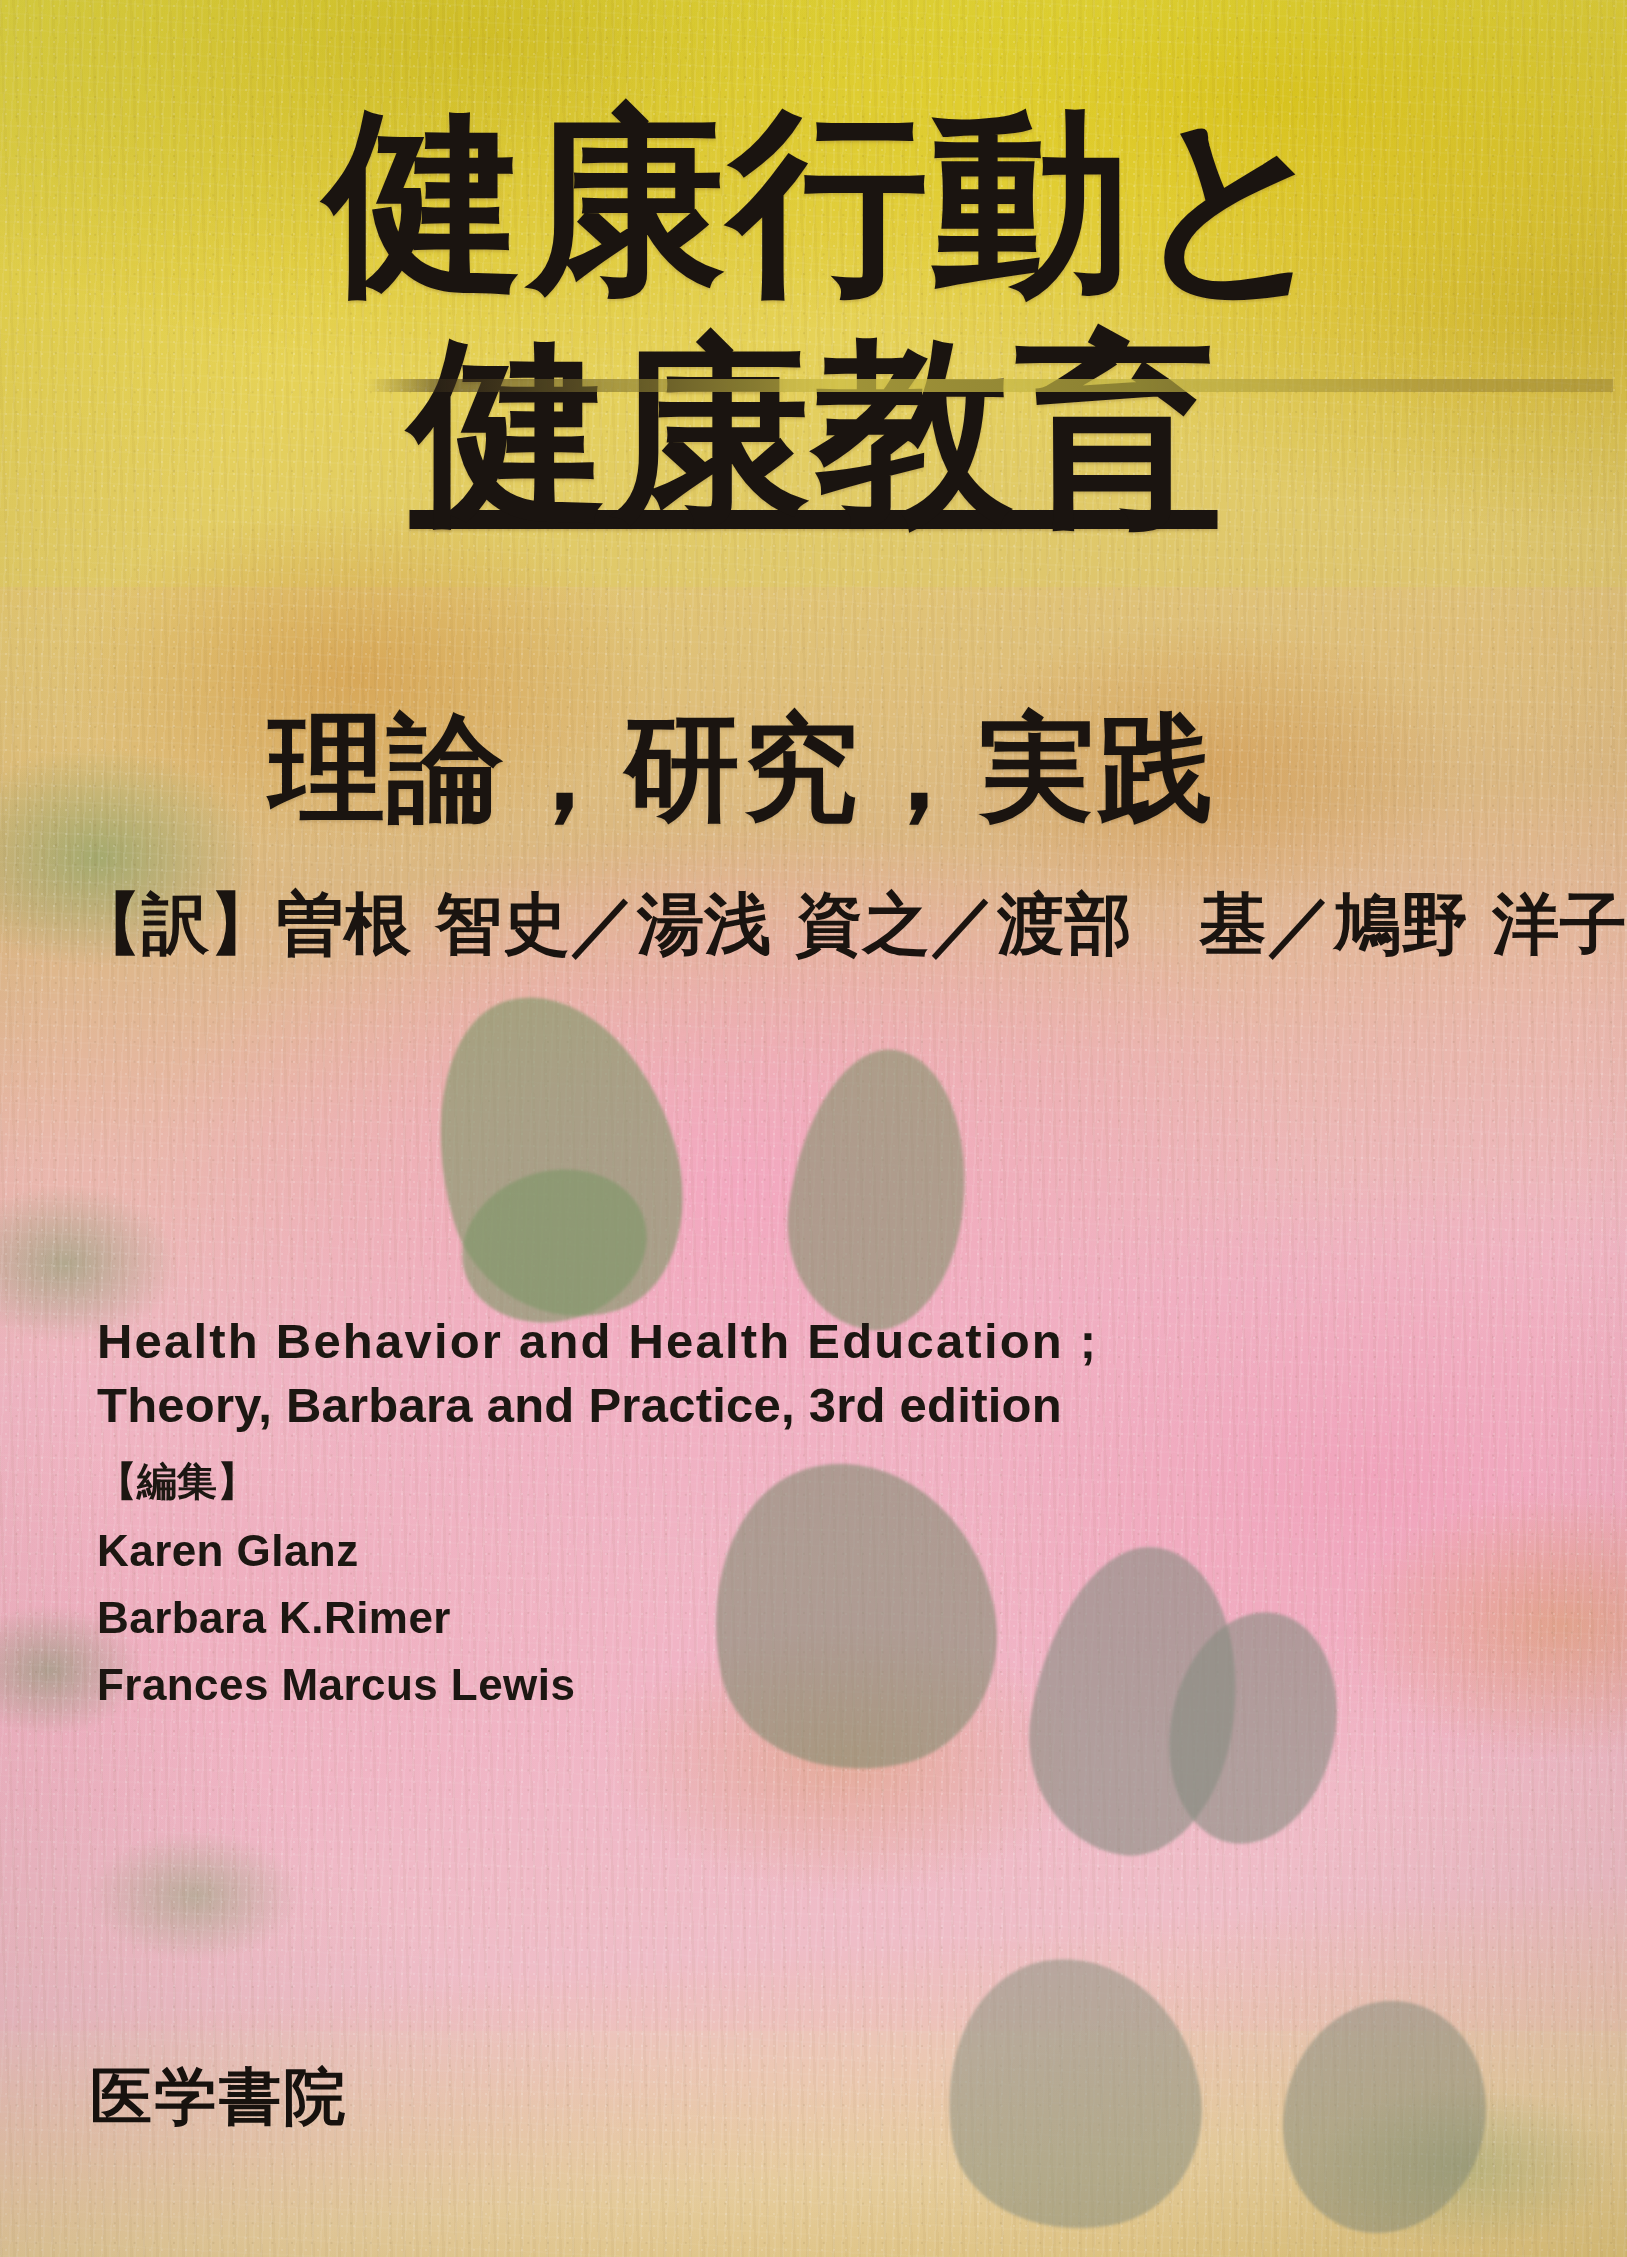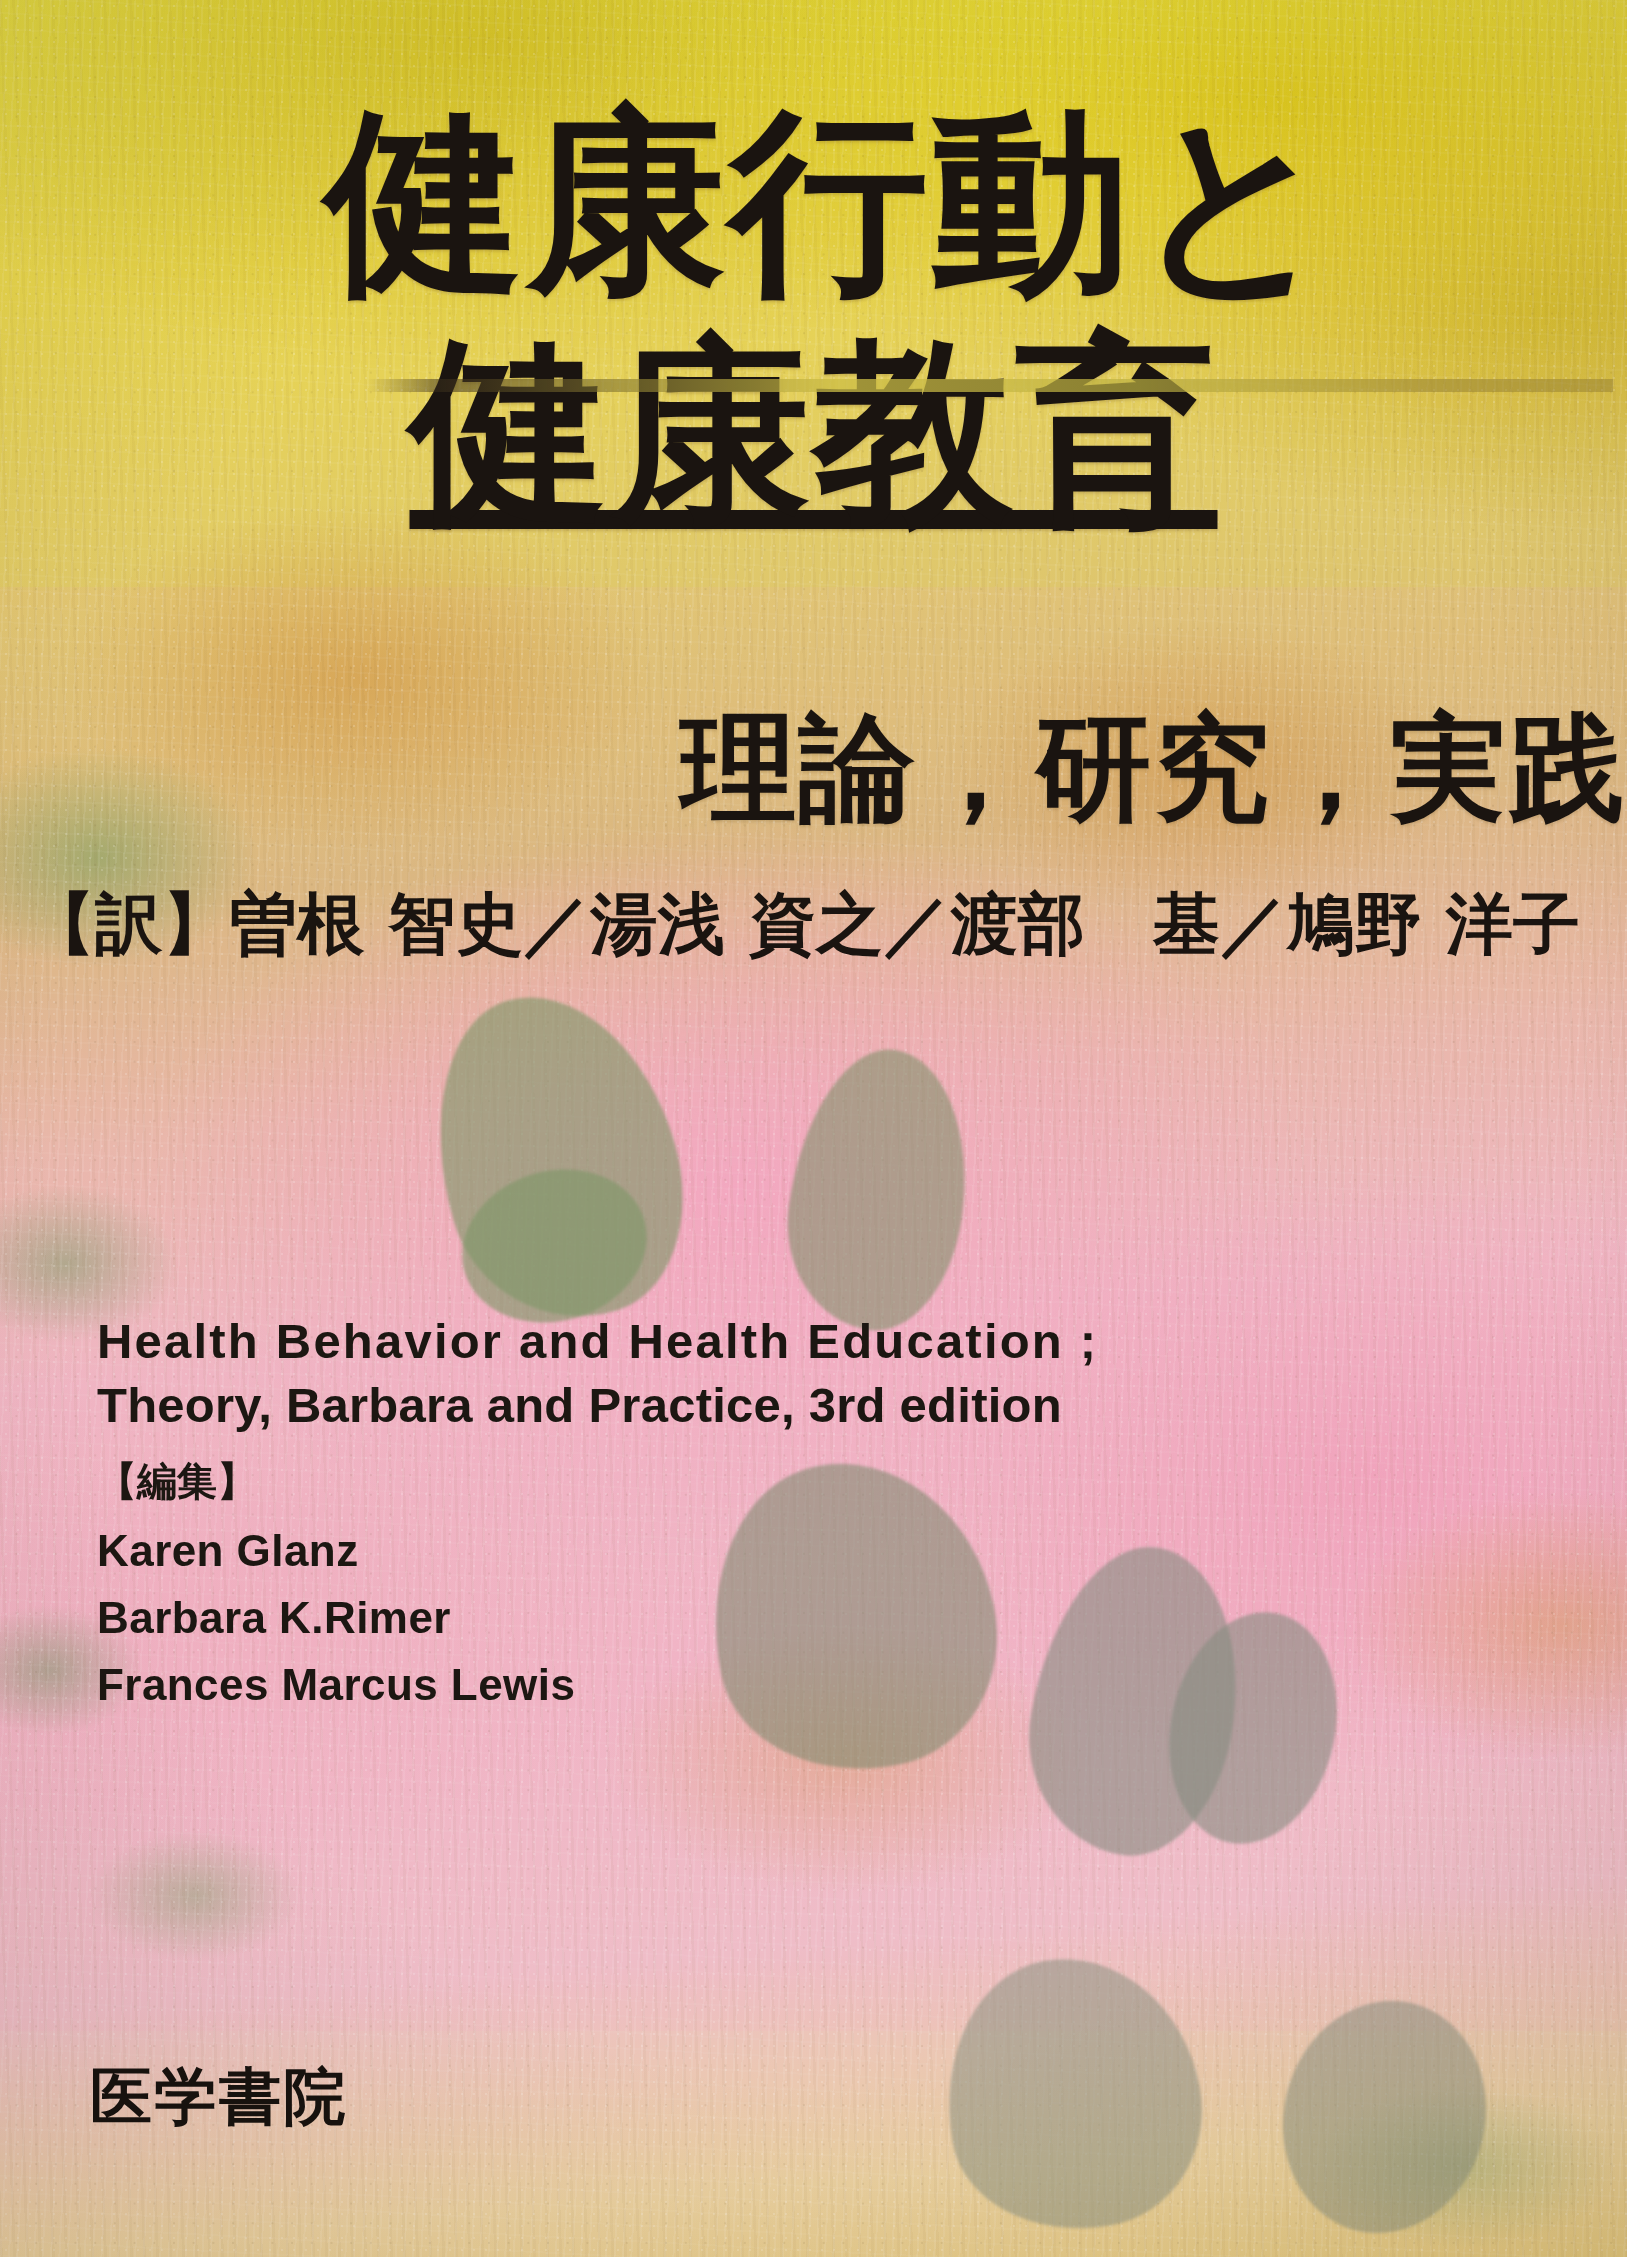--- a/index.html
+++ b/index.html
@@ -133,36 +133,36 @@
     position: absolute;
     left: 367px;
     top: 379px;
     width: 1246px;
     height: 13px;
     background: linear-gradient(90deg, rgba(40,32,22,0.0) 0%, rgba(60,48,28,0.55) 6%, rgba(205,190,70,0.75) 38%, rgba(188,176,66,0.7) 62%, rgba(150,130,52,0.55) 85%, rgba(120,100,40,0.35) 100%);
     filter: blur(0.6px);
   }
   .subtitle-ja {
     position: absolute;
-    left: 0; right: 0;
+    left: 16px; right: 0;
     top: 691px;
-    text-align: right;
+    text-align: left;
     padding-left: 253px;
     font-family: "DejaVu Sans", "Liberation Sans", sans-serif;
     font-weight: bold;
     font-size: 116px;
     color: #1a1410;
     letter-spacing: 0.02em;
     text-shadow: 0 1.9px 2.8px rgba(120,90,40,0.22);
   }
   .translators {
     position: absolute;
     left: 0; right: 0;
     top: 879px;
-    text-align: left;
+    text-align: right;
     padding-left: 28px;
     font-family: "DejaVu Sans", "Liberation Sans", sans-serif;
     font-weight: bold;
     font-size: 67px;
     color: #1a1410;
     letter-spacing: 0.005em;
   }
 
   .eng-block {
     position: absolute;

